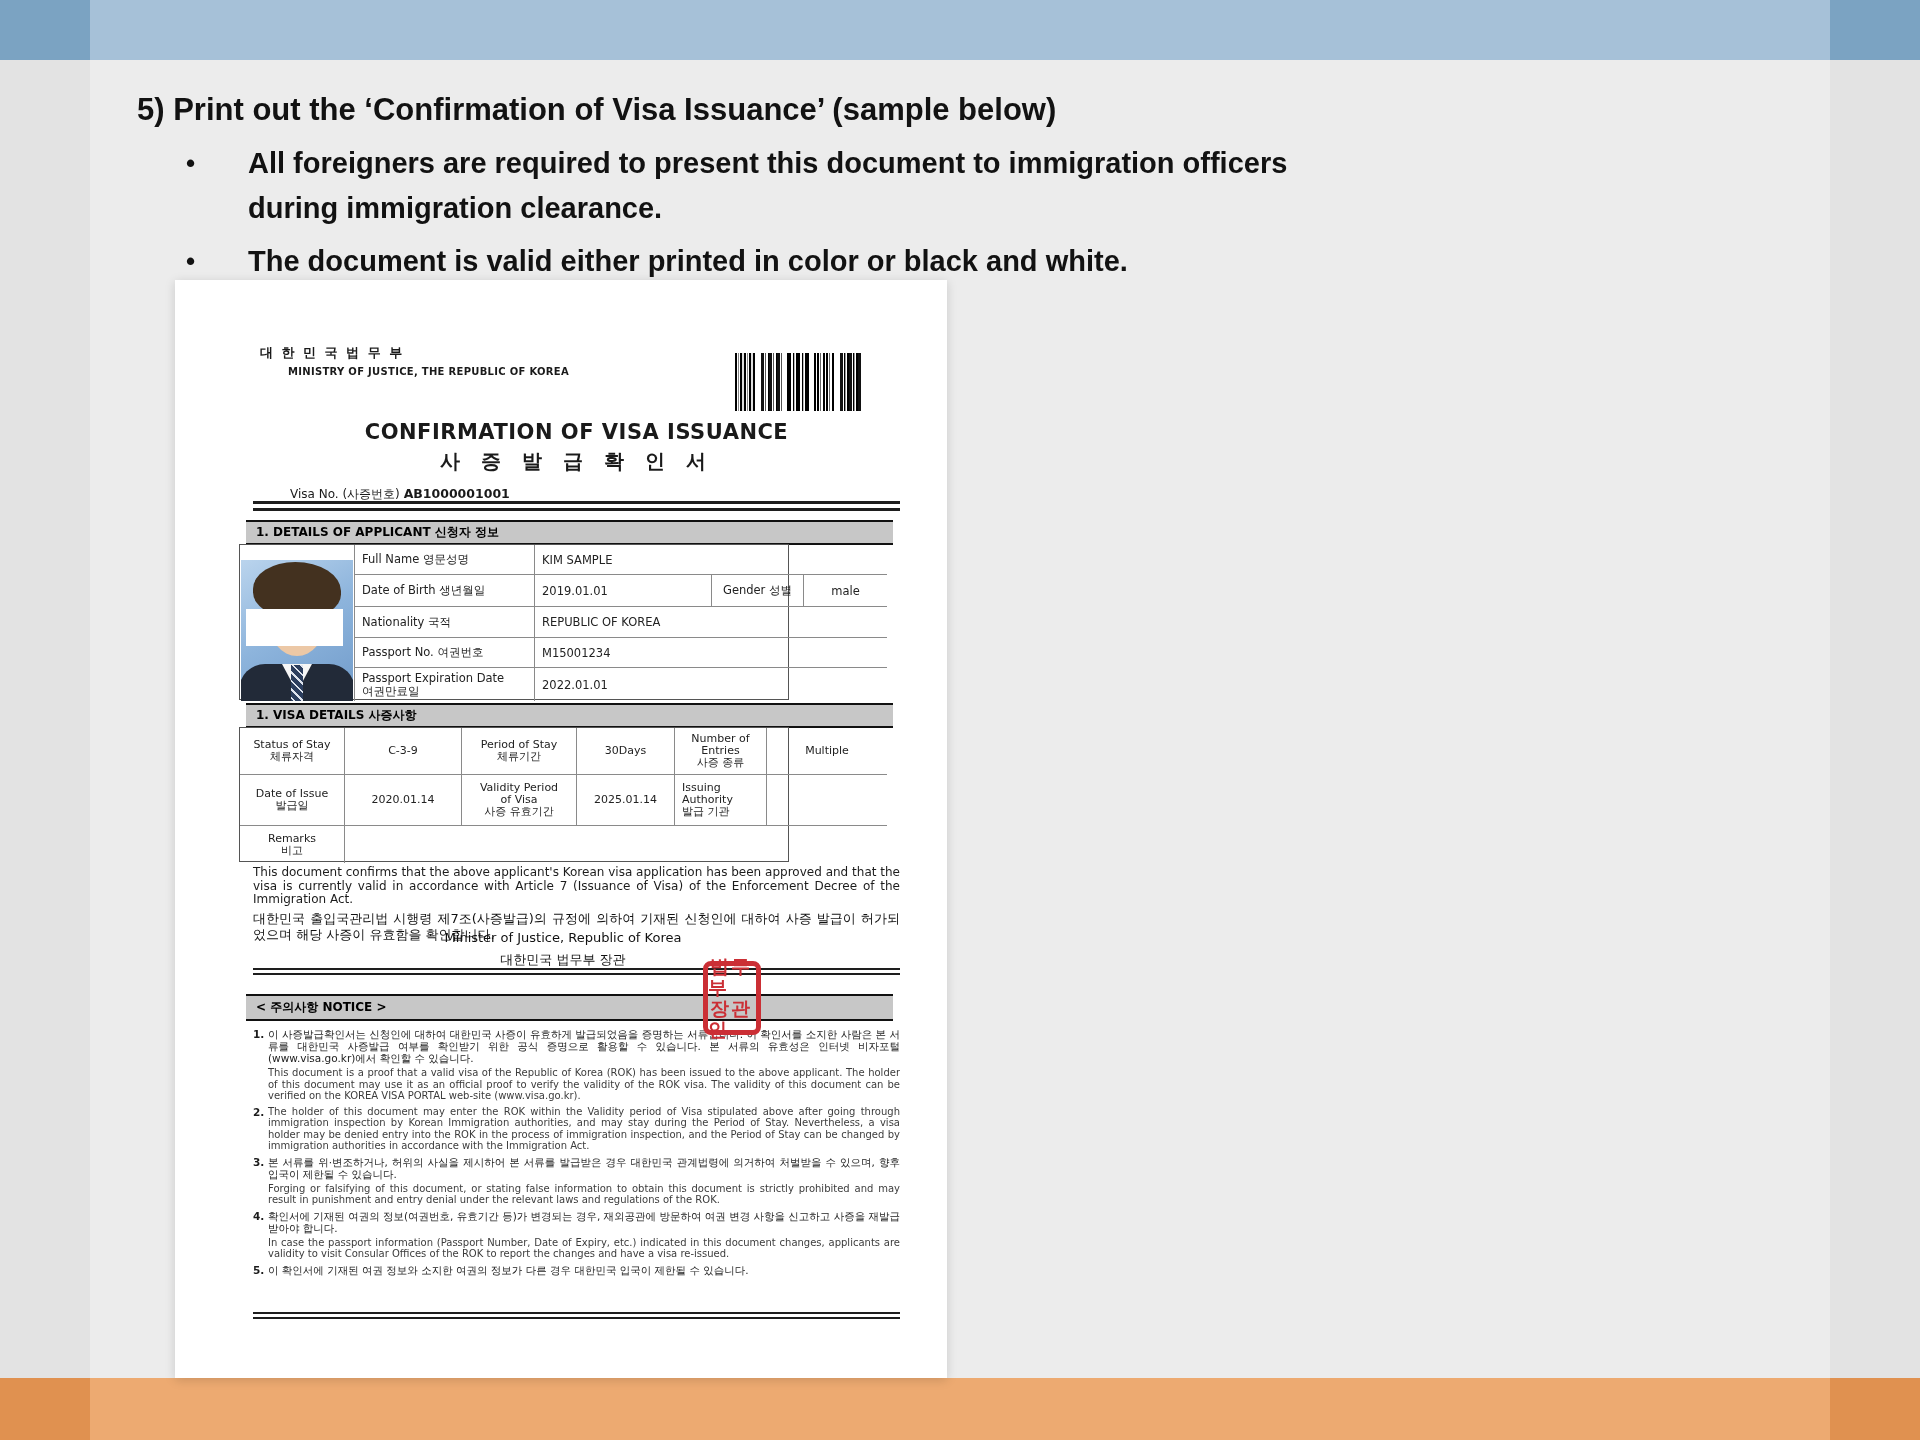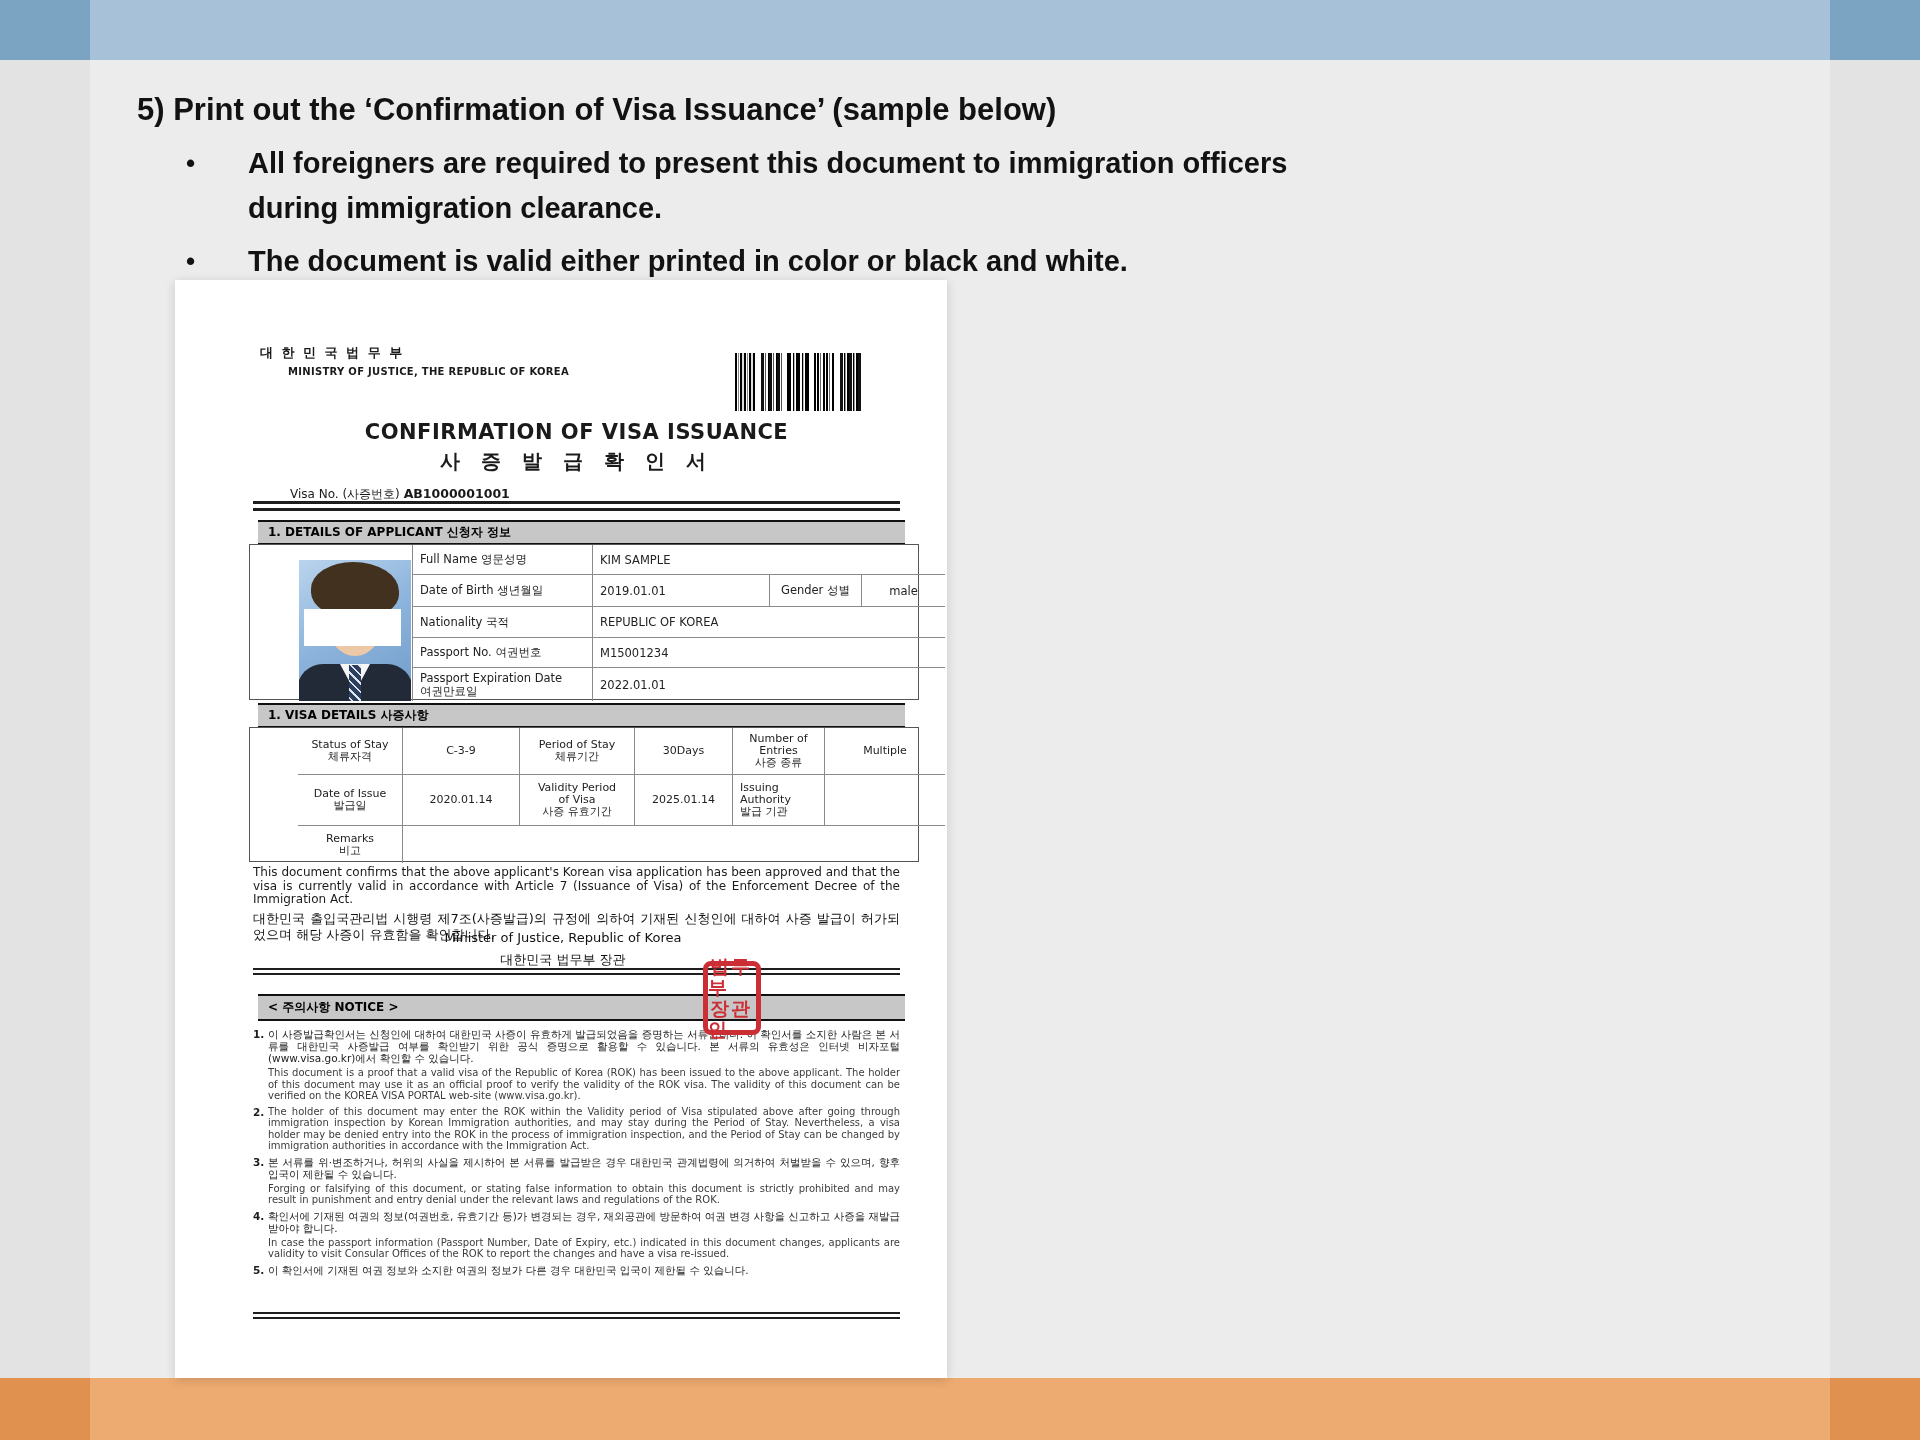--- a/index.html
+++ b/index.html
@@ -47,26 +47,26 @@
 
   .visa-no{left:115px;top:206px;font-size:12px;}
   .visa-no b{font-size:12.5px;}
 
   .rule{left:78px;width:647px;height:10px;border-top:3px solid #1e1e1e;border-bottom:3px solid #1e1e1e;}
   .rule.thin{height:7px;border-top-width:2px;border-bottom-width:2px;}
   .rule.r1{top:221px;}
   .rule.r2{top:688px;}
   .rule.r3{top:1032px;}
 
-  .sec-bar{left:83px;width:647px;height:25px;background:#c7c7c7;
+  .sec-bar{left:71px;width:647px;height:25px;background:#c7c7c7;
            border-top:2px solid #111;border-bottom:2px solid #111;
            font-size:12px;font-weight:bold;line-height:21px;padding-left:10px;color:#000;}
   .sec1{top:240px;} .sec2{top:423px;} .secN{top:714px;height:27px;line-height:23px;}
 
-  .tbl{left:74px;width:670px;display:grid;border:1px solid #555;font-size:11.5px;color:#222;padding-left:48px;}
+  .tbl{left:64px;width:550px;display:grid;border:1px solid #555;font-size:11.5px;color:#222;}
   .tbl .c{border-right:1px solid #8a8a8a;border-bottom:1px solid #8a8a8a;
           display:flex;align-items:center;padding:1px 7px;white-space:pre-line;overflow:hidden;}
   .tbl .c.noR{border-right:none;} .tbl .c.noB{border-bottom:none;}
   .tbl .c.ctr{justify-content:center;text-align:center;padding:1px 2px;}
 
   .t1{top:264px;height:156px;grid-template-columns:115px 180px 177px 92px 83px;
       grid-template-rows:30px 32px 31px 30px 33px;}
   .t1 .photo-cell{grid-column:1;grid-row:1/6;padding:1px;border-right:1px solid #8a8a8a;border-bottom:none;display:block;}
 
   .t2{top:447px;height:135px;grid-template-columns:105px 117px 115px 98px 92px 120px;

